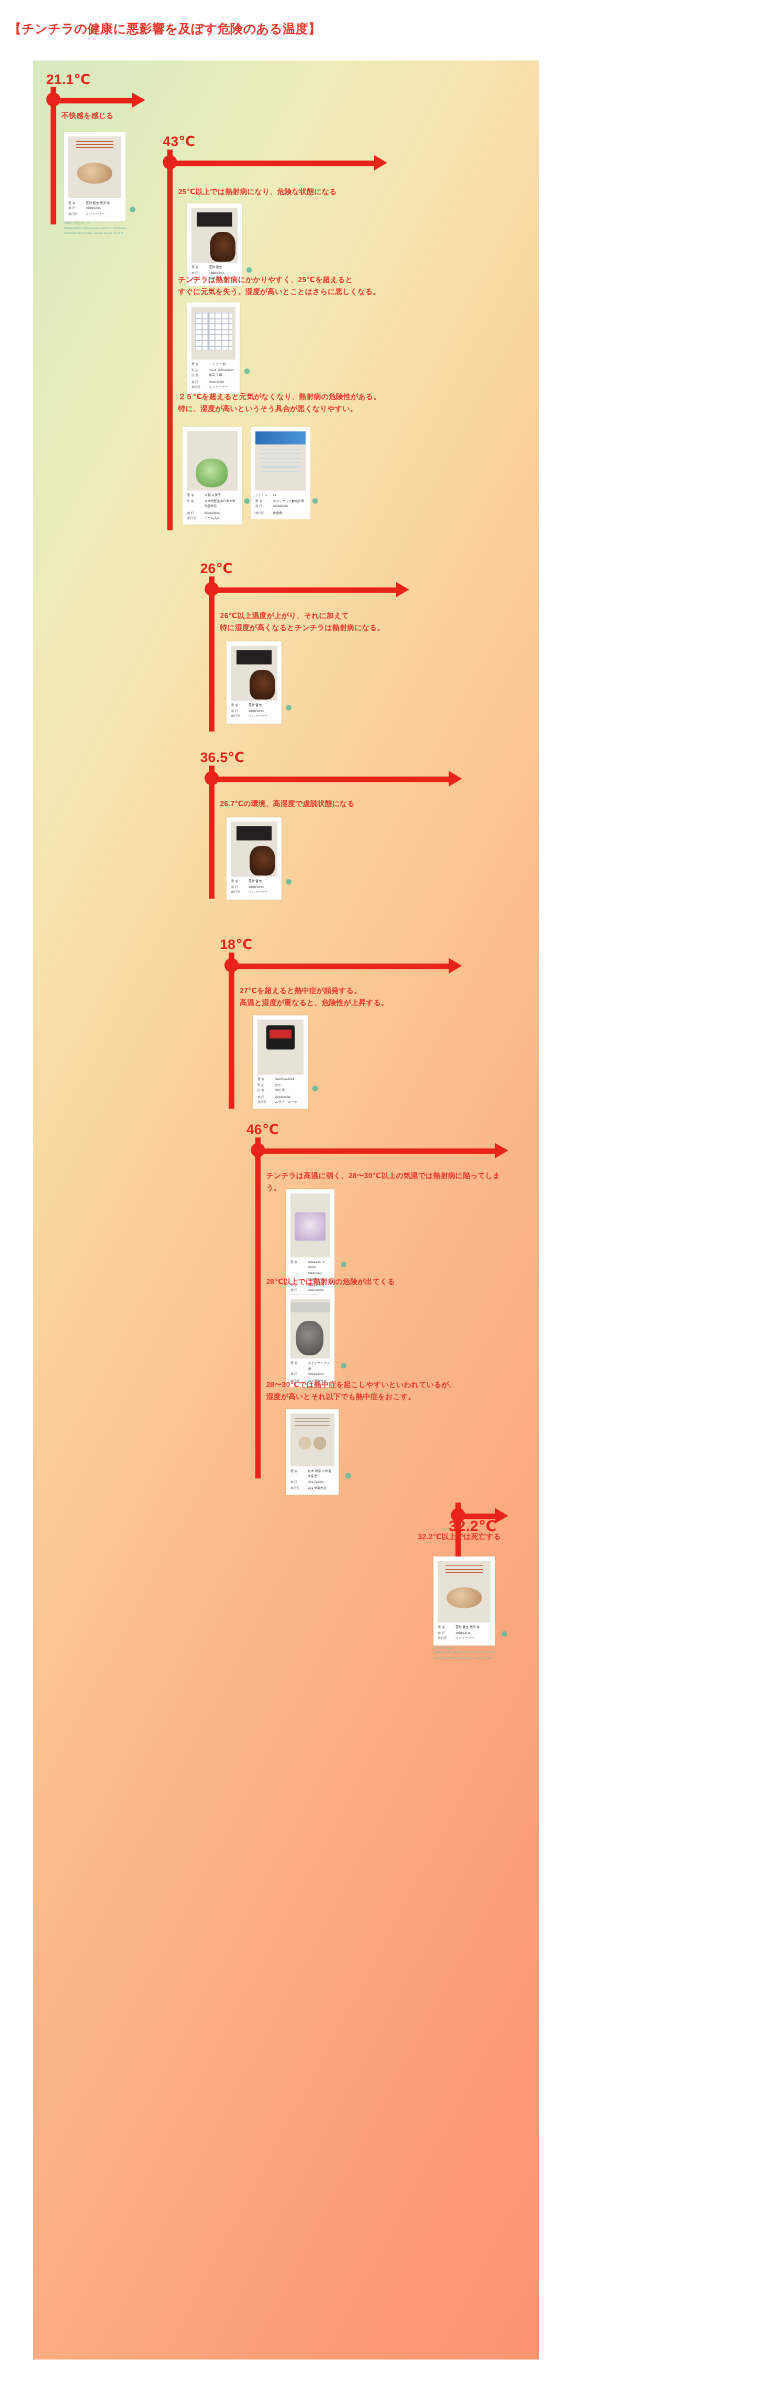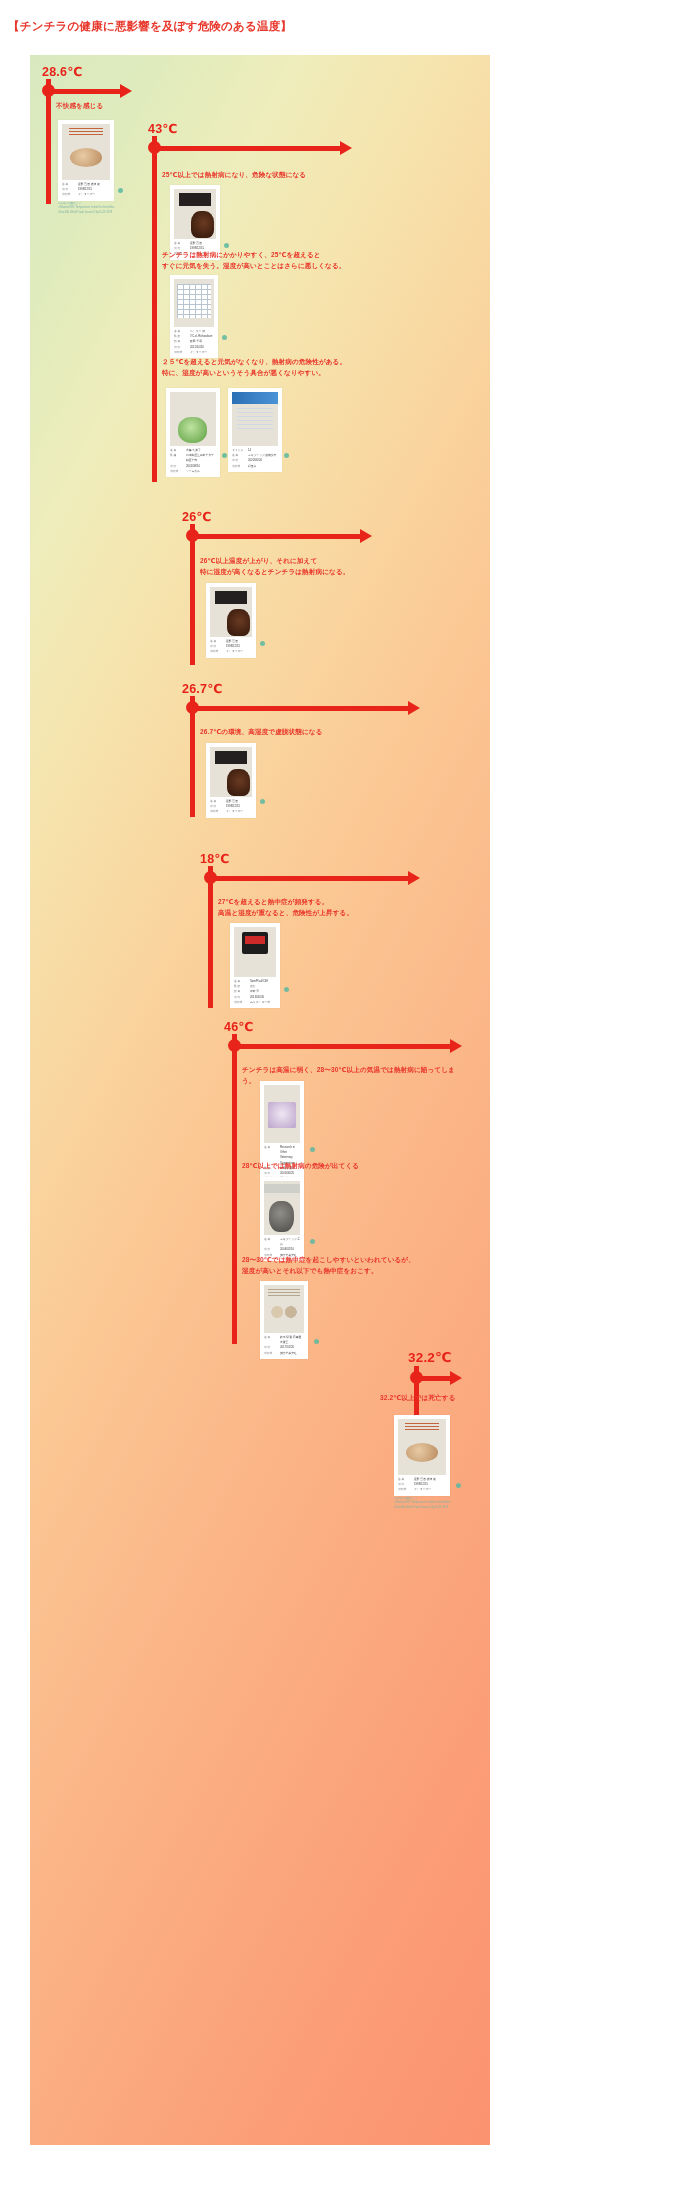--- a/index.html
+++ b/index.html
@@ -100,21 +100,21 @@
   }
 
   .temp-label {
     position: absolute;
     font-size: 12.5px;
     font-weight: bold;
     color: #e8231a;
     white-space: nowrap;
     letter-spacing: 0.2px;
   }
-  .temp-label.big { font-size: 13.5px; }
+  .temp-label.big { font-size: 13.5px; margin-top: 31px; }
 
   .note {
     position: absolute;
     font-size: 6.6px;
     font-weight: bold;
     color: #e8362a;
     line-height: 1.6;
     letter-spacing: 0.1px;
     white-space: pre-line;
   }
@@ -260,21 +260,21 @@
 </head>
 <body>
 
 <div id="page">
 
   <div class="page-title">【チンチラの健康に悪影響を及ぼす危険のある温度】</div>
 
   <div class="canvas"></div>
 
   <div class="group" style="left:46px; top:88px; width:400px;">
-    <div class="temp-label" style="left:-4px; top:-24px;">28.6℃</div>
+    <div class="temp-label" style="left:-4px; top:-24px;">21.1℃</div>
     <div class="tick"></div>
     <div class="node"></div>
     <div class="stem" style="height:116px;"></div>
     <div class="shaft" style="width:74px;"></div>
     <div class="head" style="left:74px;"></div>
 
     <div class="note" style="left:10px; top:13px;">不快感を感じる</div>
 
     <div class="card" style="left:12px; top:32px; width:56px;">
       <div class="cover cov-exotic" style="height:56px;"></div>
@@ -436,21 +436,21 @@
         <div class="row">
             <span class="k">発行所</span>
             <span class="v">インターズー</span>
           </div>
       </div>
     </div>
     <div class="dot-badge" style="left:70px; top:108px;"></div>
   </div>
 
   <div class="group" style="left:190px; top:705px; width:230px;">
-    <div class="temp-label" style="left:-8px; top:-24px;">26.7℃</div>
+    <div class="temp-label" style="left:-8px; top:-24px;">36.5℃</div>
     <div class="tick"></div>
     <div class="node"></div>
     <div class="stem" style="height:112px;"></div>
     <div class="shaft" style="width:218px;"></div>
     <div class="head" style="left:218px;"></div>
 
     <div class="note" style="left:10px; top:22px;">26.7℃の環境、高湿度で虚脱状態になる</div>
 
     <div class="card" style="left:16px; top:38px; width:50px;">
       <div class="cover cov-dark" style="height:50px;"></div>

